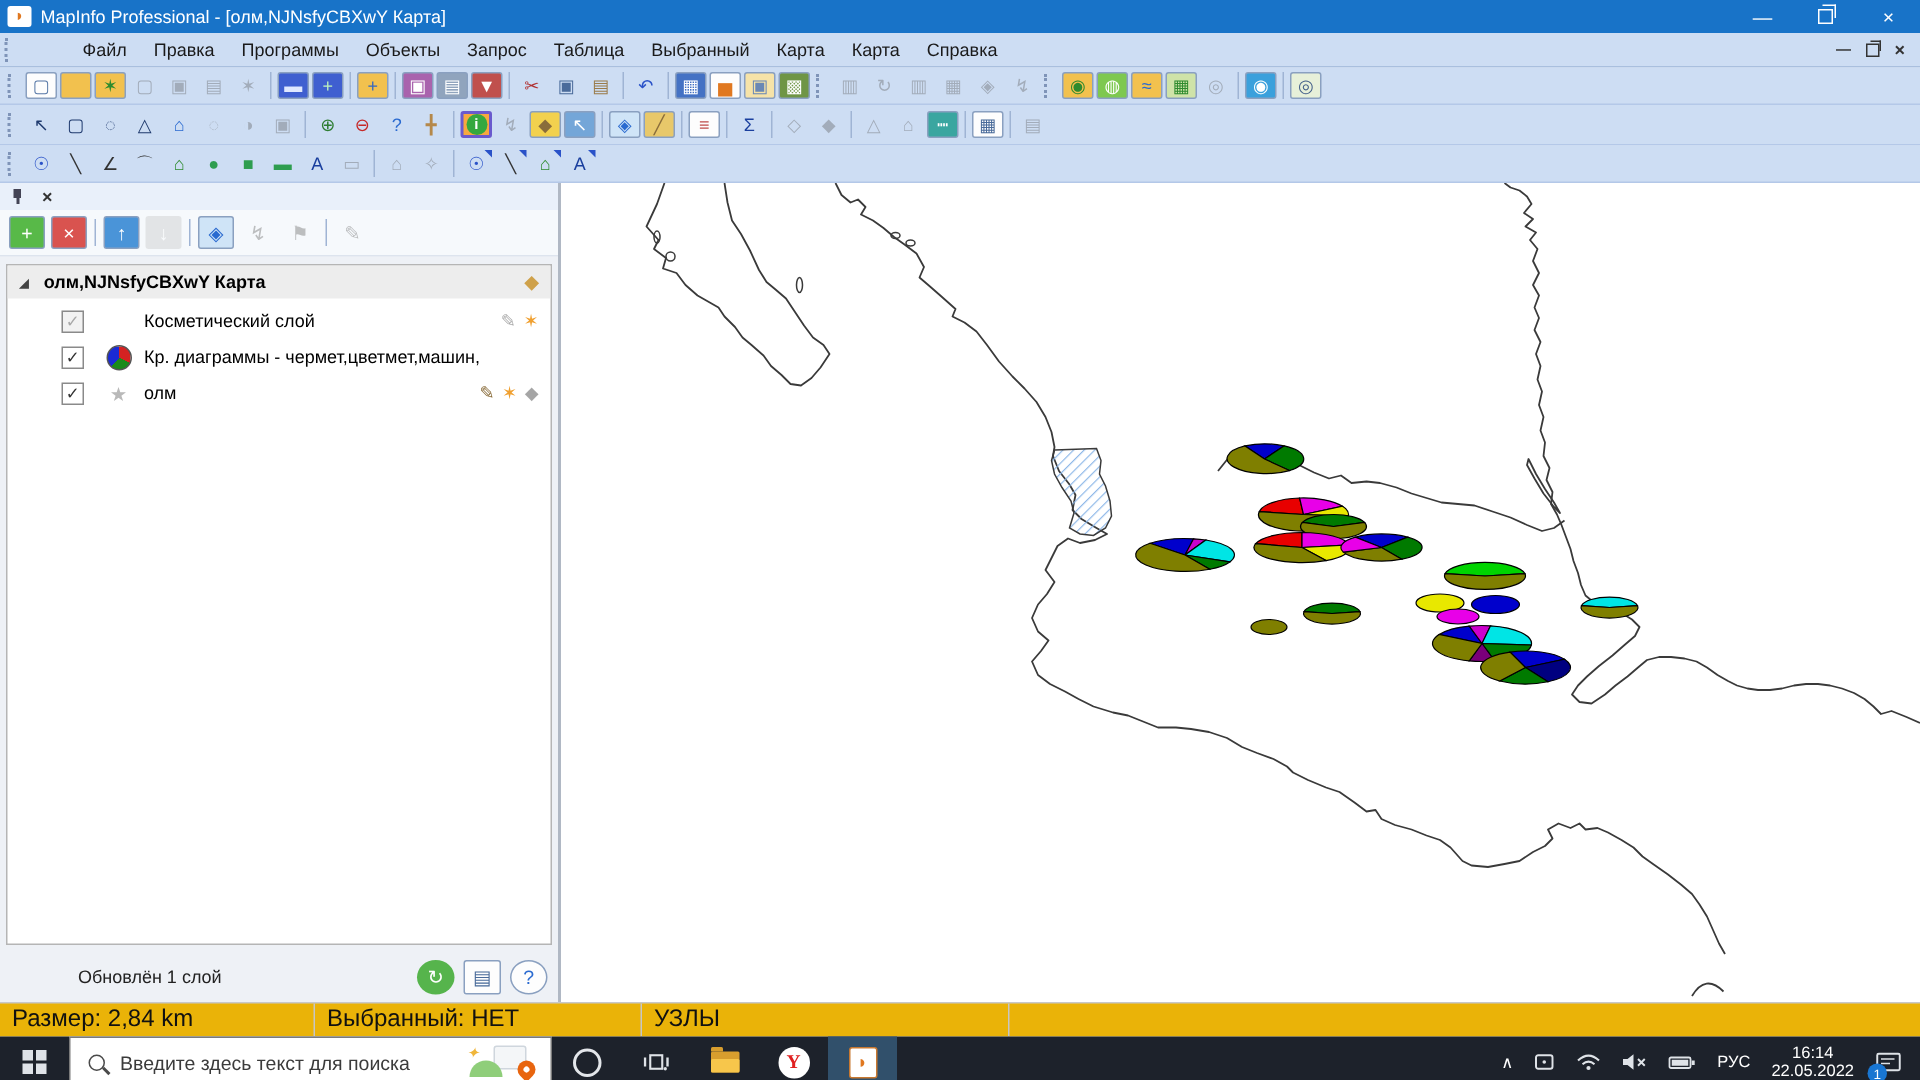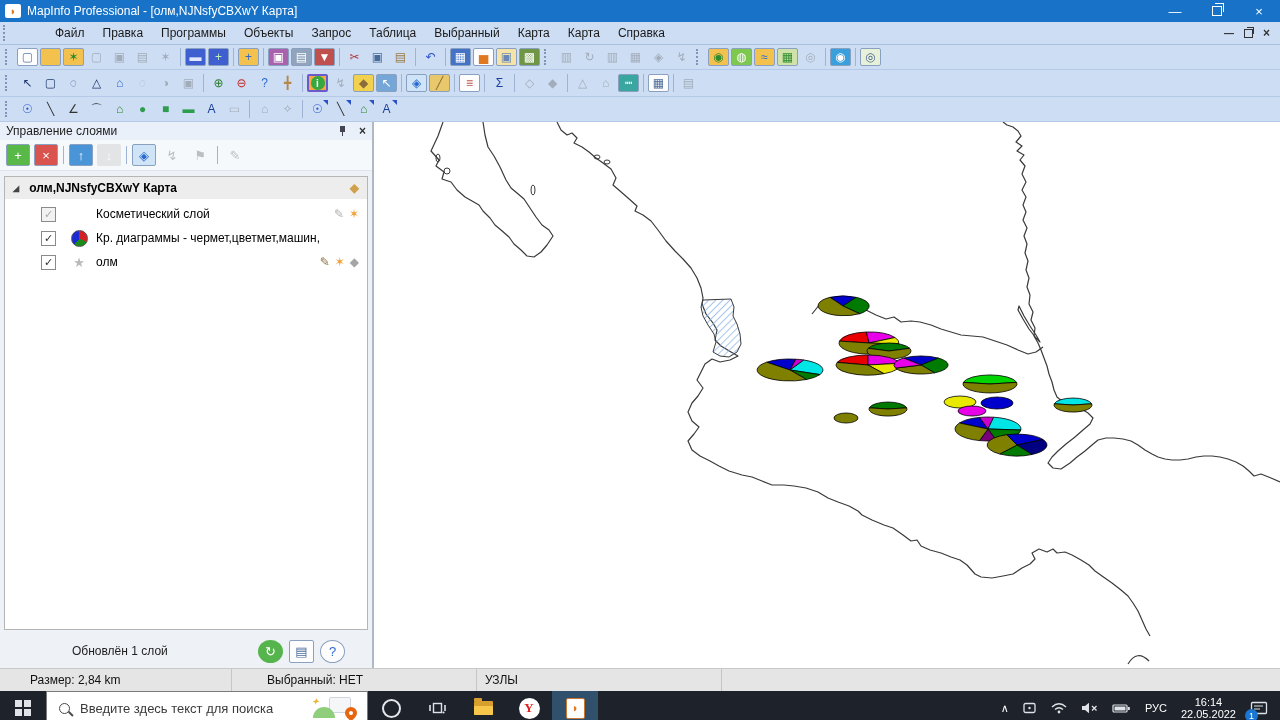--- a/index.html
+++ b/index.html
@@ -57,29 +57,29 @@
   .tri{font-size:8px;color:#444;margin-right:10px;}
   .cb{width:13px;height:13px;border:1px solid #8a8a8a;background:#fff;margin:0 10px 0 28px;display:flex;align-items:center;justify-content:center;font-size:11px;color:#333;flex:none;}
   .cb.dis{background:#f2f2f2;color:#a8a8a8;}
   .licon{width:26px;display:flex;justify-content:center;margin-right:4px;flex:none;}
   .pieicon{width:15px;height:15px;border-radius:50%;border:1px solid #555;background:conic-gradient(#d42222 0 32%,#1a8a1a 32% 62%,#1a2ad4 62% 100%);}
   .staricon{color:#b9b9b9;font-size:13px;}
   .checker{width:26px;height:15px;border:1px solid #777;background:repeating-conic-gradient(#151515 0% 25%,#ffffff 0% 50%) 0 0/8px 8px;}
   .rights{margin-left:auto;display:flex;gap:5px;}
   .rights span{font-size:12px;}
   .rights .d{opacity:.35;filter:grayscale(1);}
-  .panel-footer{height:34px;display:flex;align-items:center;padding:0 24px;flex:none;font-size:12px;color:#222;}
+  .panel-footer{height:34px;display:flex;align-items:center;padding:0 4px;flex:none;font-size:12px;color:#222;}
   .panel-footer .pf-status{margin-left:48px;flex:1;}
   .panel-footer .icon{width:25px;height:23px;font-size:13px;margin:0 3px;}
 
   .map{flex:1;background:#fff;position:relative;}
   .map svg{display:block;}
 
   
-  .statusbar{height:22px;background:#e5e5e5;border-top:1px solid #c8c8c8;display:flex;align-items:center;font-size:12px;color:#111;flex:none;padding-left:22px;}
+  .statusbar{height:22px;background:#eab308;border-top:1px solid #c8c8c8;display:flex;align-items:center;font-size:16px;color:#111;flex:none;}
   .statusbar .sect{height:100%;display:flex;align-items:center;padding:0 8px;border-right:1px solid #c6c6c6;box-sizing:border-box;}
   .statusbar .sect:last-child{flex:1;border-right:none;}
 
   
   .taskbar{height:34px;background:#1d222b;display:flex;align-items:stretch;color:#fff;flex:none;}
   .tb-btn{display:flex;align-items:center;justify-content:center;position:relative;}
   .start{width:46px;}
   .winlogo{display:grid;grid-template-columns:7px 7px;grid-template-rows:7px 7px;gap:1.5px;}
   .winlogo i{background:#dfe3e8;}
   .searchbox{width:322px;background:#ffffff;border:1px solid #7a7a7a;display:flex;align-items:center;color:#3b3b3b;font-size:13px;margin:0;box-sizing:border-box;}
@@ -254,21 +254,20 @@
       <span class="vsep"></span>
       <span class="icon st" style="color: rgb(42, 82, 200);">☉</span>
       <span class="icon st" style="color: rgb(51, 51, 51);">╲</span>
       <span class="icon st" style="color: rgb(46, 139, 46);">⌂</span>
       <span class="icon st" style="color: rgb(26, 63, 158);">A</span>
     </div>
 
   <div class="main">
     <aside class="panel">
       <div class="panel-header">
-        <span class="ph-title">Управление слоями</span>
         <span class="pin-icon"></span>
         <span class="panel-close">×</span>
       </div>
       <div class="panel-toolbar" id="ptb">
           <span class="icon bd" style="background: rgb(88, 185, 72); color: rgb(255, 255, 255);">+</span>
           <span class="icon bd" style="background: rgb(217, 83, 79); color: rgb(255, 255, 255);">×</span>
           <span class="vsep"></span>
           <span class="icon bd" style="background: rgb(74, 148, 216); color: rgb(255, 255, 255);">↑</span>
           <span class="icon d" style="background: rgb(169, 201, 232); color: rgb(255, 255, 255);">↓</span>
           <span class="vsep"></span>
@@ -413,21 +412,21 @@
           <g>
             <path d="M1073,401 L1054.3,399.8 A19,7 0 0 1 1091.7,399.8 Z" fill="#00e5e5" stroke="#000" stroke-width="0.8"></path>
             <path d="M1073,401 L1091.7,399.8 A19,7 0 1 1 1054.3,399.8 Z" fill="#7f7f00" stroke="#000" stroke-width="0.8"></path>
           </g>
         </svg>
     </section>
   </div>
 
   <div class="statusbar" id="statusbar">
       <div class="sect" style="width: 210px;">Размер: 2,84 km</div>
-      <div class="sect" style="width: 218px; margin-left: 27px;">Выбранный: НЕТ</div>
+      <div class="sect" style="width: 218px;">Выбранный: НЕТ</div>
       <div class="sect" style="width: 245px;">УЗЛЫ</div>
       <div class="sect" style="flex: 1 1 0%;"></div>
     </div>
 
   <div class="taskbar">
     <div class="tb-btn start">
       <span class="winlogo">
           <i></i>
           <i></i>
           <i></i>

